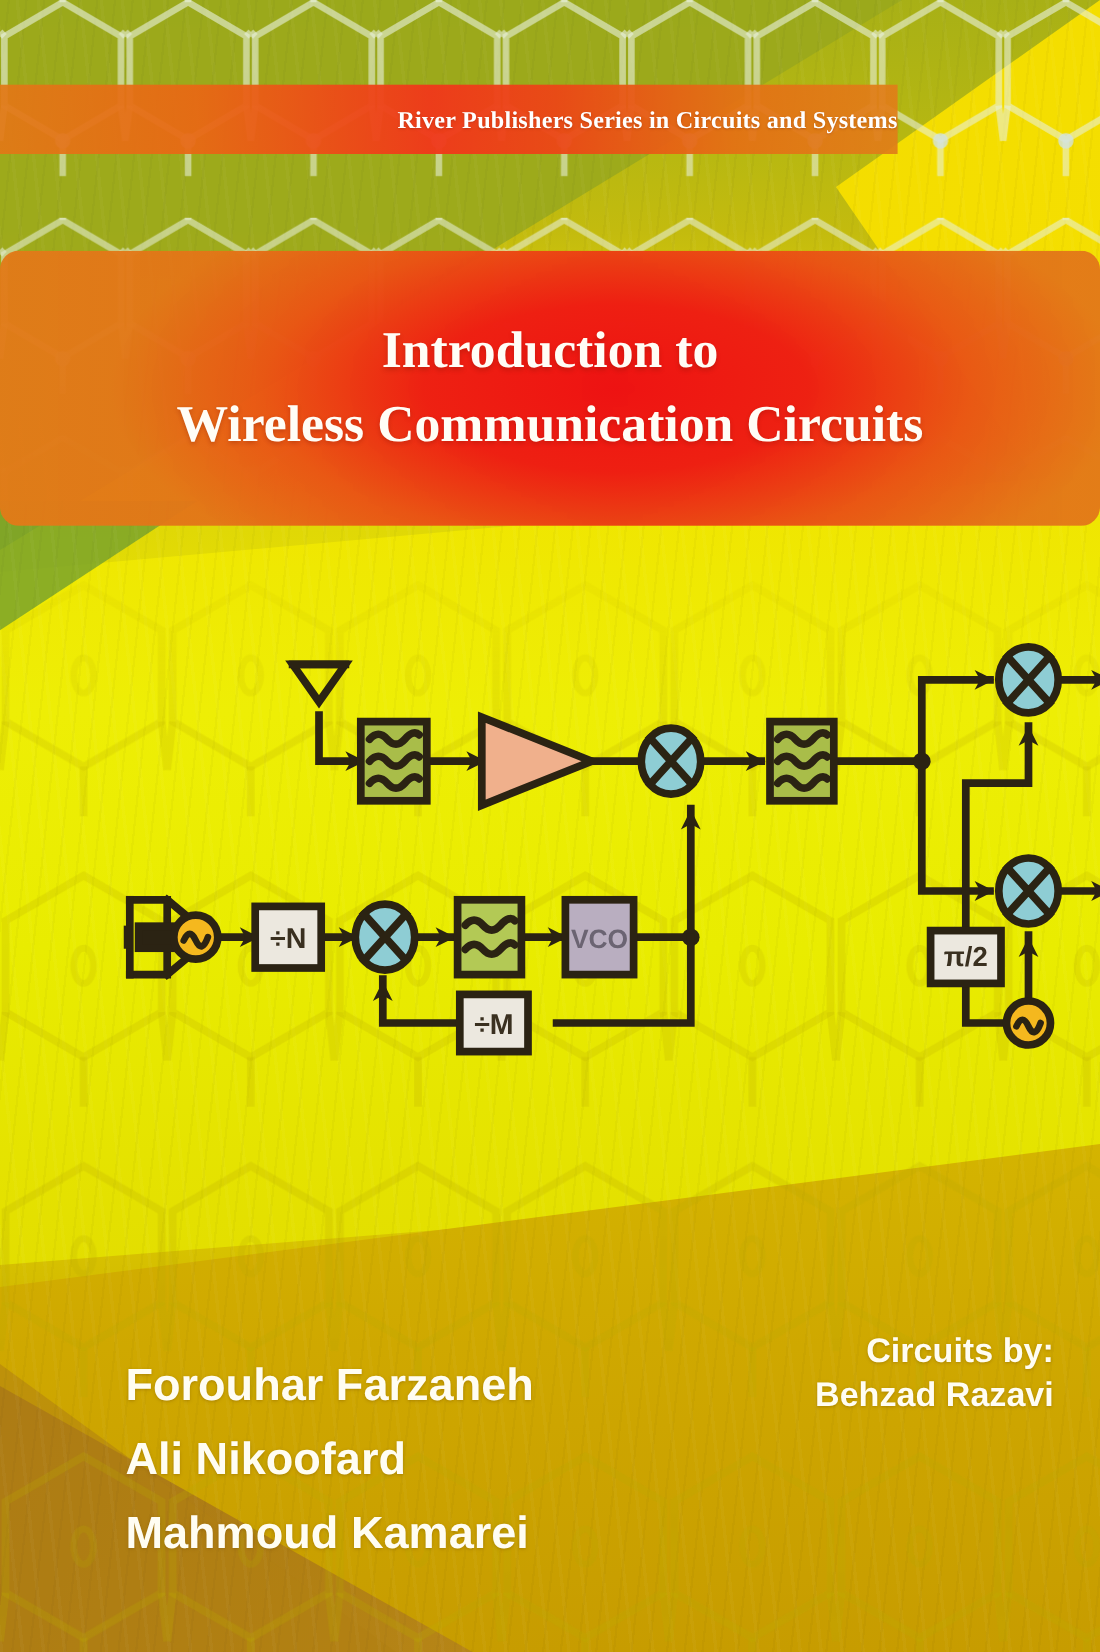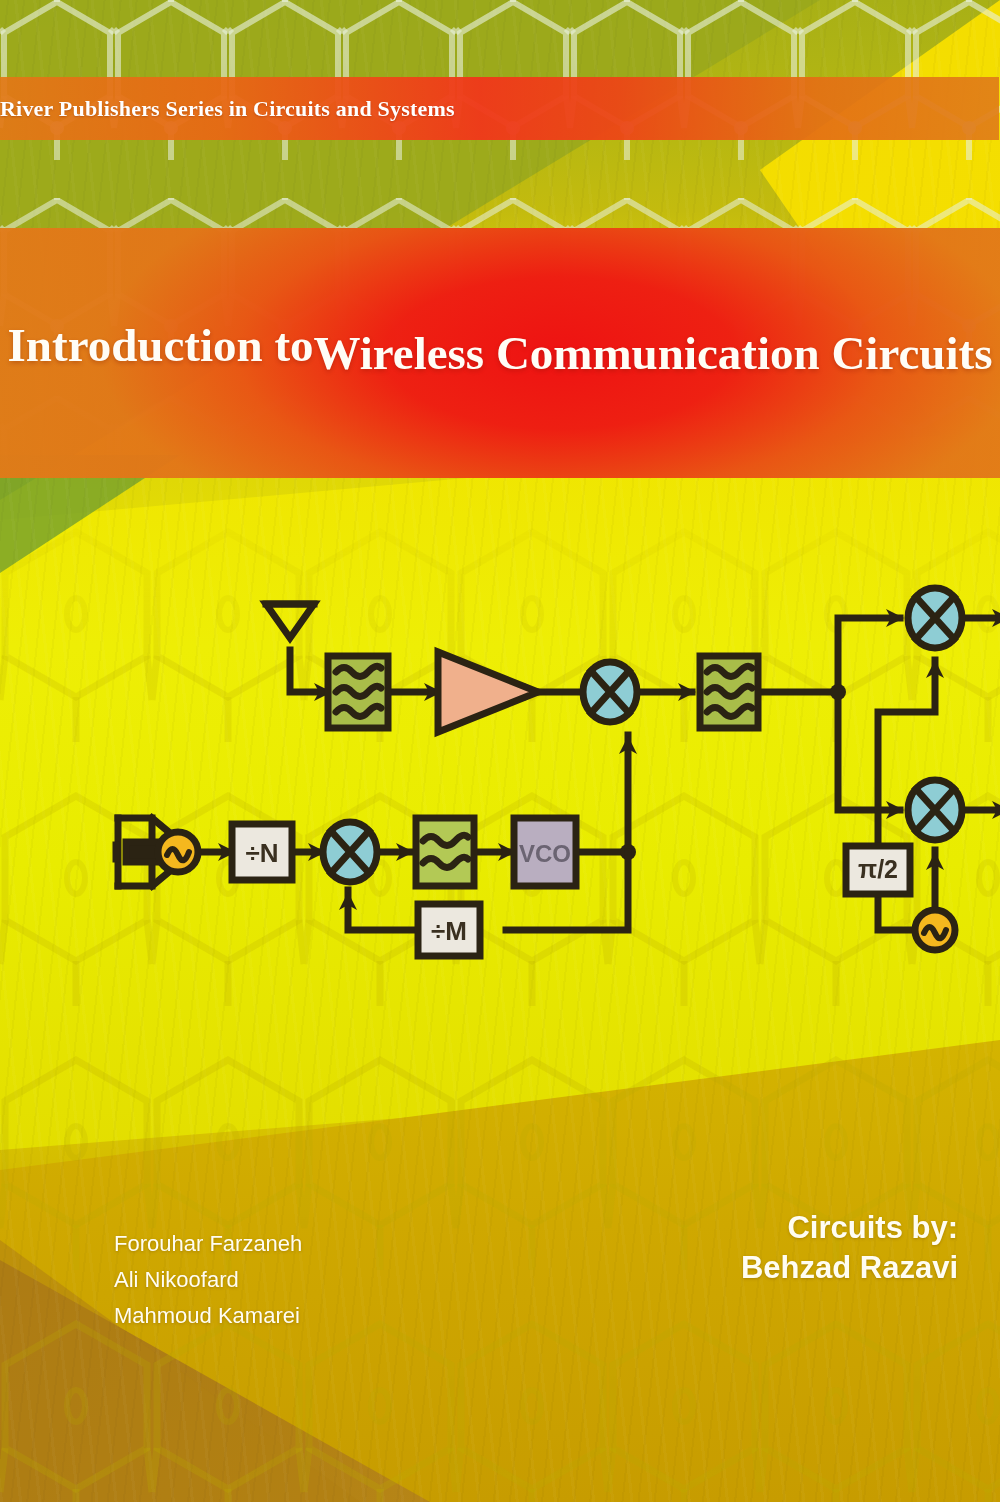--- a/index.html
+++ b/index.html
@@ -69,47 +69,47 @@
   .veins2{position:absolute;inset:0;
     background:repeating-linear-gradient(84deg,
       rgba(255,255,255,0.05) 0px, rgba(255,255,255,0.05) 3px,
       rgba(0,0,0,0) 3px, rgba(0,0,0,0) 19px);
     opacity:.55;}
 
   
   .hex-layer{position:absolute;inset:0;pointer-events:none;}
 
   
-  .series-bar{position:absolute;left:0;top:77px;width:999px;height:63px;
+  .series-bar{position:absolute;left:0;top:77px;width:816px;height:63px;
     background:linear-gradient(90deg,
       rgba(226,120,22,0.92) 0%,
       rgba(232,104,20,0.94) 22%,
       rgba(240,56,26,0.96) 48%,
       rgba(236,70,22,0.95) 62%,
       rgba(228,112,20,0.93) 82%,
       rgba(224,126,24,0.92) 100%);
-    display:flex;align-items:center;justify-content:flex-start;}
+    display:flex;align-items:center;justify-content:flex-end;}
   .series-text{color:#fff;font-family:"Liberation Serif", serif;
     font-size:22px;font-weight:bold;letter-spacing:.2px;
     text-shadow:0 1px 2px rgba(120,30,0,.35);}
 
   
   .title-band{position:absolute;left:0;top:228px;width:1000px;height:250px;
     background:
       radial-gradient(ellipse 460px 200px at 56% 50%, rgba(238,18,18,0.97) 0%, rgba(238,30,18,0.95) 38%, rgba(233,84,20,0.88) 70%, rgba(226,120,24,0.80) 100%),
       linear-gradient(90deg, rgba(222,132,26,0.80) 0%, rgba(230,96,22,0.88) 30%, rgba(238,30,20,0.95) 55%, rgba(232,88,20,0.88) 80%, rgba(226,124,26,0.80) 100%);
-    display:flex;flex-direction:row;align-items:center;justify-content:center;}
+    display:flex;flex-direction:column;align-items:center;justify-content:center;border-radius:17px;}
   .title-line{color:#fffdf6;font-family:"Liberation Serif", serif;font-weight:bold;
     text-shadow:0 2px 4px rgba(120,20,0,.30);line-height:1.08;white-space:nowrap;}
   .title-l1{font-size:47px;margin-bottom:16px;}
   .title-l2{font-size:47px;}
 
   
   .authors{position:absolute;left:114px;top:1226px;width:480px;}
-  .author{color:#fffdf2;font-size:22px;font-weight:normal;line-height:1.63;
+  .author{color:#fffdf2;font-size:41px;font-weight:bold;line-height:1.63;
     text-shadow:0 1px 3px rgba(110,70,0,.35);white-space:nowrap;}
   .foreword{position:absolute;right:42px;top:1208px;width:330px;text-align:right;}
   .fw-line{color:#fffdf2;font-size:31px;font-weight:bold;line-height:1.30;
     text-shadow:0 1px 3px rgba(110,70,0,.35);white-space:nowrap;}
 
   
   .logo{position:absolute;right:48px;bottom:28px;width:200px;height:128px;}
   .logo-mark{position:absolute;left:36px;top:0;width:128px;height:72px;}
   .logo-word{position:absolute;left:0;bottom:4px;width:200px;text-align:center;
     color:#fffdf2;font-size:25px;font-weight:bold;font-style:italic;

